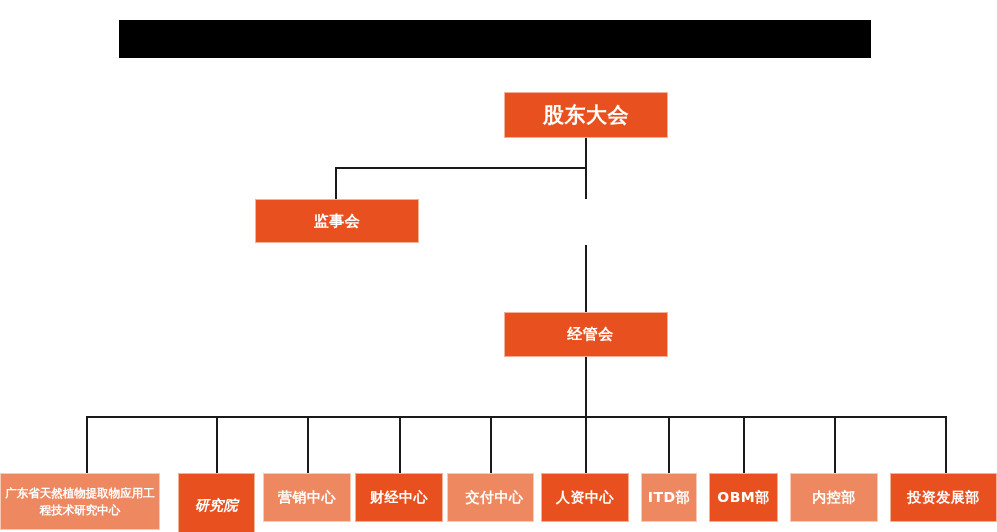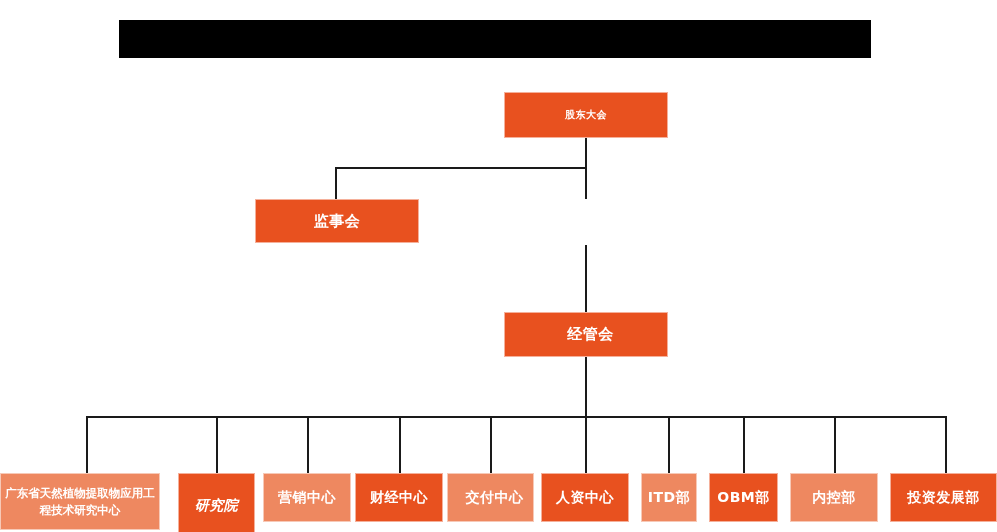--- a/index.html
+++ b/index.html
@@ -46,21 +46,21 @@
     font-weight: bold;
     line-height: 1.25;
     letter-spacing: 0.5px;
     border: 1px solid rgba(255,255,255,0.55);
   }
   .node.dark  { background: #e8511f; }
   .node.light { background: #ee8860; }
 
   .node-label { display: block; padding: 0 4px; }
 
-  .lvl1 { font-size: 10px; }
+  .lvl1 { font-size: 21px; }
   .lvl2 { font-size: 15px; }
   .lvl3 { font-size: 15px; padding-left: 9px; }
   .leaf { font-size: 14px; }
   .leaf.small { font-size: 11.5px; letter-spacing: 0px; line-height: 1.45; }
 </style>
 </head>
 <body>
 
 <div id="canvas">
 

